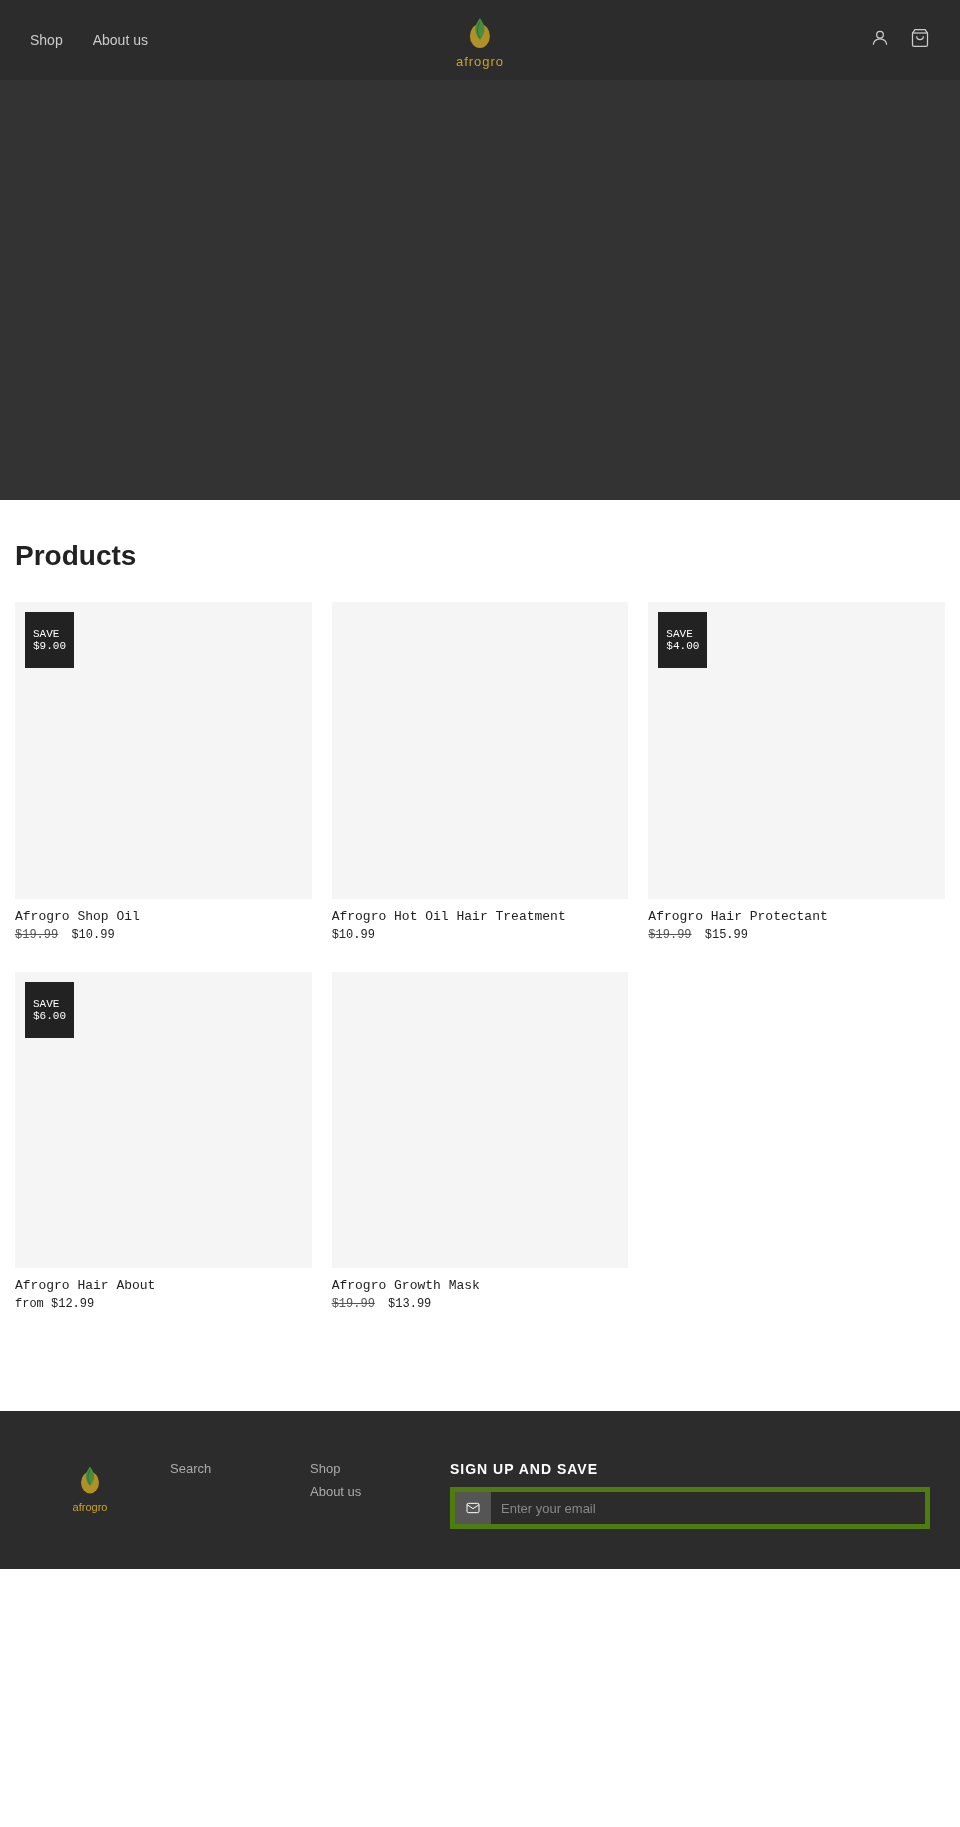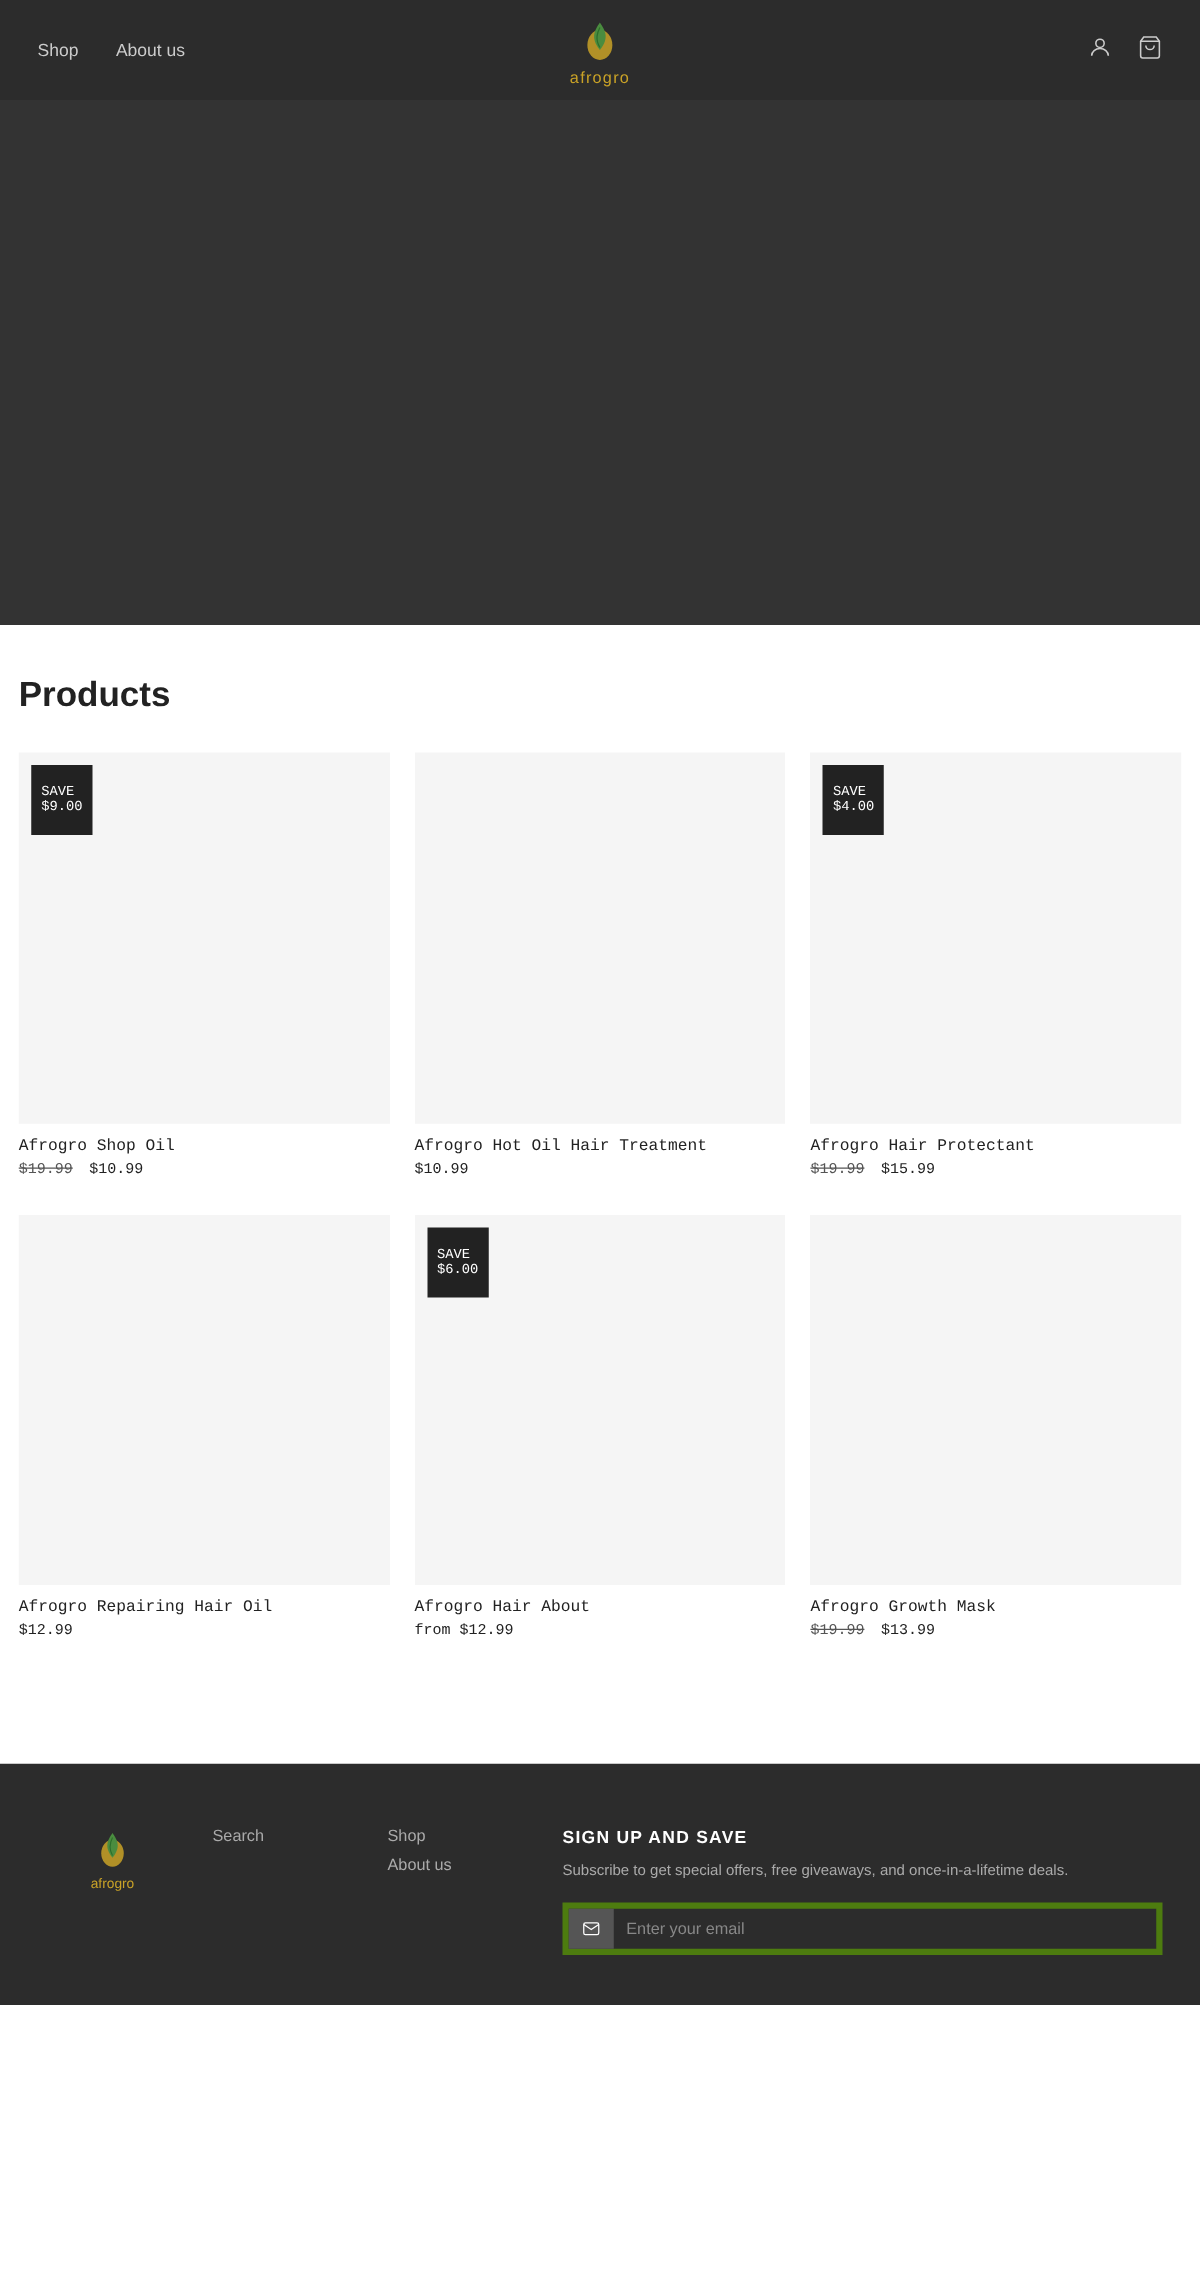--- a/index.html
+++ b/index.html
@@ -233,27 +233,20 @@
       <div class="product-image-wrap">
         <div class="save-badge">SAVE<br>$4.00</div>
       </div>
       <div class="product-name">Afrogro Hair Protectant</div>
       <div class="product-prices">
         <span class="original">$19.99</span>
         <span class="sale">$15.99</span>
       </div>
     </div>
 
-    <div class="product-card">
-      <div class="product-image-wrap"></div>
-      <div class="product-name">Afrogro Repairing Hair Oil</div>
-      <div class="product-prices">
-        <span class="sale">$12.99</span>
-      </div>
-    </div>
 
     <div class="product-card">
       <div class="product-image-wrap">
         <div class="save-badge">SAVE<br>$6.00</div>
       </div>
       <div class="product-name">Afrogro Hair About</div>
       <div class="product-prices">
         <span class="sale">from $12.99</span>
       </div>
     </div>
@@ -284,21 +277,20 @@
     <a>Search</a>
   </div>
 
   <div class="footer-col">
     <a>Shop</a>
     <a>About us</a>
   </div>
 
   <div class="footer-signup">
     <div class="footer-signup-title">SIGN UP AND SAVE</div>
-    <div class="footer-signup-desc">Subscribe to get special offers, free giveaways, and once-in-a-lifetime deals.</div>
     <div class="footer-email-wrap">
       <div class="footer-email-icon">
         <svg viewBox="0 0 24 24" xmlns="http://www.w3.org/2000/svg">
           <rect x="3" y="5" width="18" height="14" rx="2" stroke="#fff" stroke-width="1.5"></rect>
           <path d="M3 7l9 6 9-6" stroke="#fff" stroke-width="1.5"></path>
         </svg>
       </div>
       <input class="footer-email-input" type="email" placeholder="Enter your email" style="">
     </div>
   </div>

